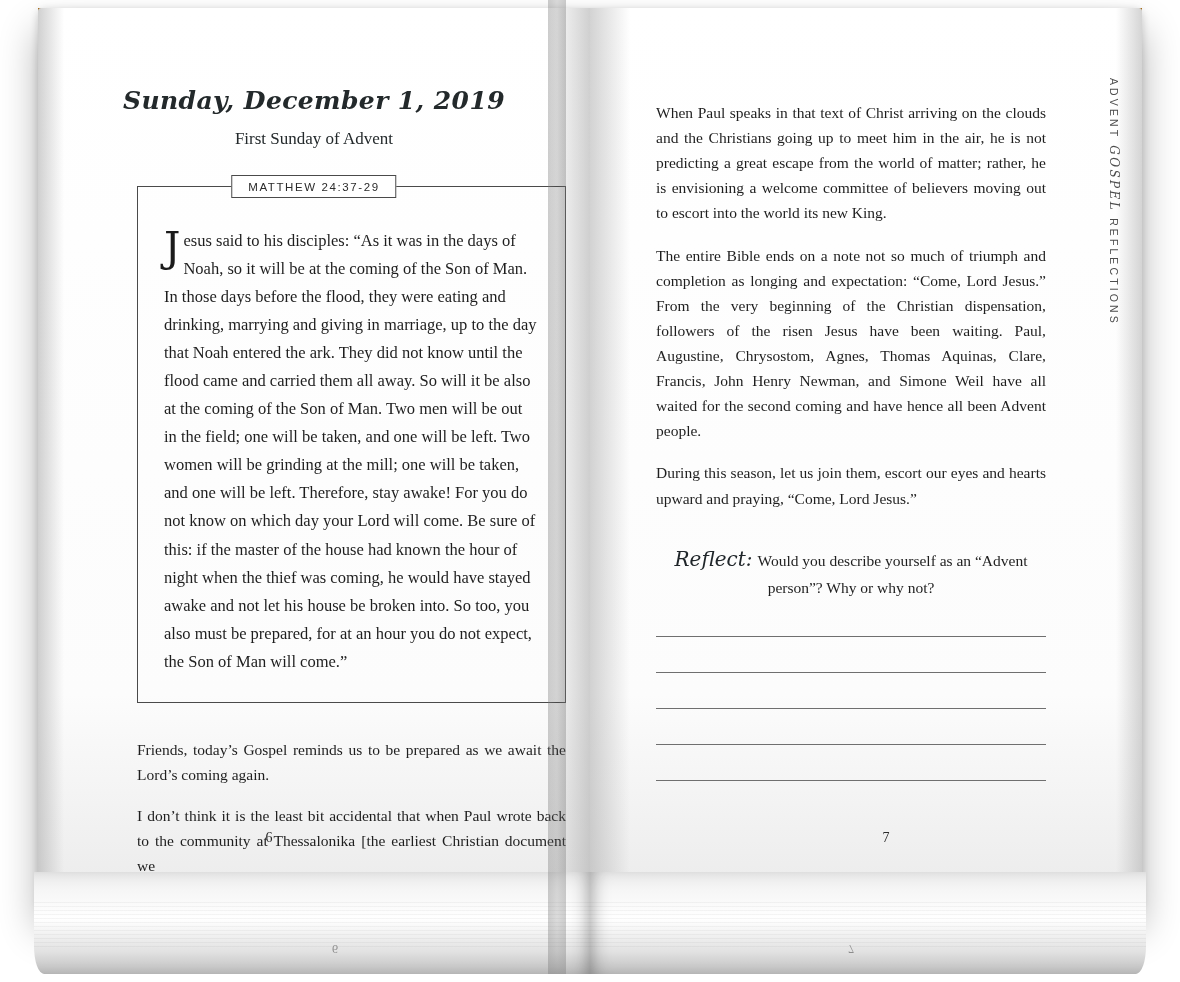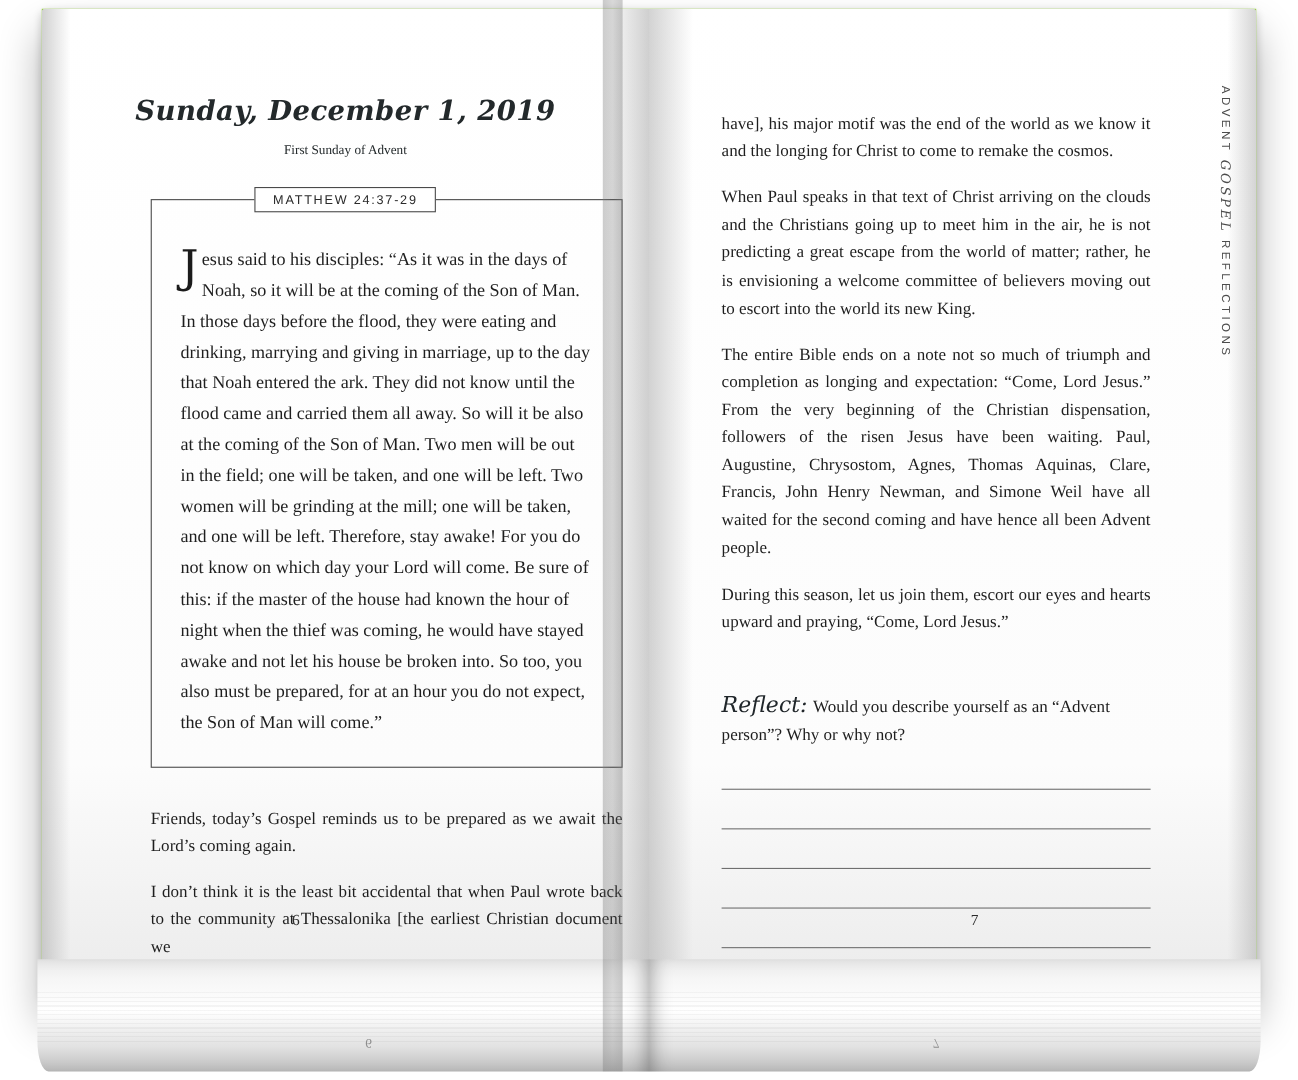--- a/index.html
+++ b/index.html
@@ -34,21 +34,21 @@
     background: #efefef;
   }
 
   .book {
     position: absolute;
     left: 38px;
     top: 8px;
     width: 1104px;
     height: 880px;
     display: flex;
-    background: #84cc16;
+    background: #a16207;
   }
 
   .page {
     position: relative;
     width: 552px;
     height: 880px;
     background: #ffffff;
     overflow: hidden;
   }
 
@@ -136,21 +136,21 @@
     font-style: italic;
     font-size: 25px;
     letter-spacing: 0.4px;
     color: #23292b;
     margin: 78px 0 0 0;
     font-weight: 600;
   }
   .title-sub {
     text-align: center;
     font-family: "Liberation Serif", serif;
-    font-size: 12px;
+    font-size: 17px;
     color: #23292b;
     margin-top: 14px;
   }
 
   .citation-wrap {
     position: relative;
     margin-top: 26px;
     height: 22px;
   }
   .citation {
@@ -221,26 +221,26 @@
   }
   .rpara {
     font-family: "Liberation Serif", serif;
     font-size: 15.5px;
     line-height: 1.62;
     color: #1e1e1e;
     text-align: justify;
     margin: 0 0 17px 0;
   }
   .reflect-block {
-    margin-top: 46px;
+    margin-top: 32px;
     font-family: "Liberation Serif", serif;
     font-size: 15.5px;
     line-height: 1.62;
     color: #1e1e1e;
-    text-align: left;
+    text-align: center;
   }
   .reflect-label {
     font-family: "DejaVu Serif", serif;
     font-style: italic;
     font-size: 20px;
     color: #20262a;
     margin-right: 5px;
   }
   .write-lines {
     margin-top: 36px;
@@ -307,21 +307,20 @@
     <div class="page right">
       <div class="content">
 
         <div class="running-head">
           <span>ADVENT</span>
           <span class="rh-mid">GOSPEL</span>
           <span>REFLECTIONS</span>
         </div>
 
         <div class="rpage-body">
-          <p class="rpara">have], his major motif was the end of the world as we know it and the longing for Christ to come to remake the cosmos.</p>
           <p class="rpara">When Paul speaks in that text of Christ arriving on the clouds and the Christians going up to meet him in the air, he is not predicting a great escape from the world of matter; rather, he is envisioning a welcome committee of believers moving out to escort into the world its new King.</p>
           <p class="rpara">The entire Bible ends on a note not so much of triumph and completion as longing and expectation: “Come, Lord Jesus.” From the very beginning of the Christian dispensation, followers of the risen Jesus have been waiting. Paul, Augustine, Chrysostom, Agnes, Thomas Aquinas, Clare, Francis, John Henry Newman, and Simone Weil have all waited for the second coming and have hence all been Advent people.</p>
           <p class="rpara">During this season, let us join them, escort our eyes and hearts upward and praying, “Come, Lord Jesus.”</p>
 
           <div class="reflect-block">
             <span class="reflect-label">Reflect:</span><span>Would you describe yourself as an “Advent person”? Why or why not?</span>
           </div>
 
           <div class="write-lines">
             <div class="write-line"></div>

